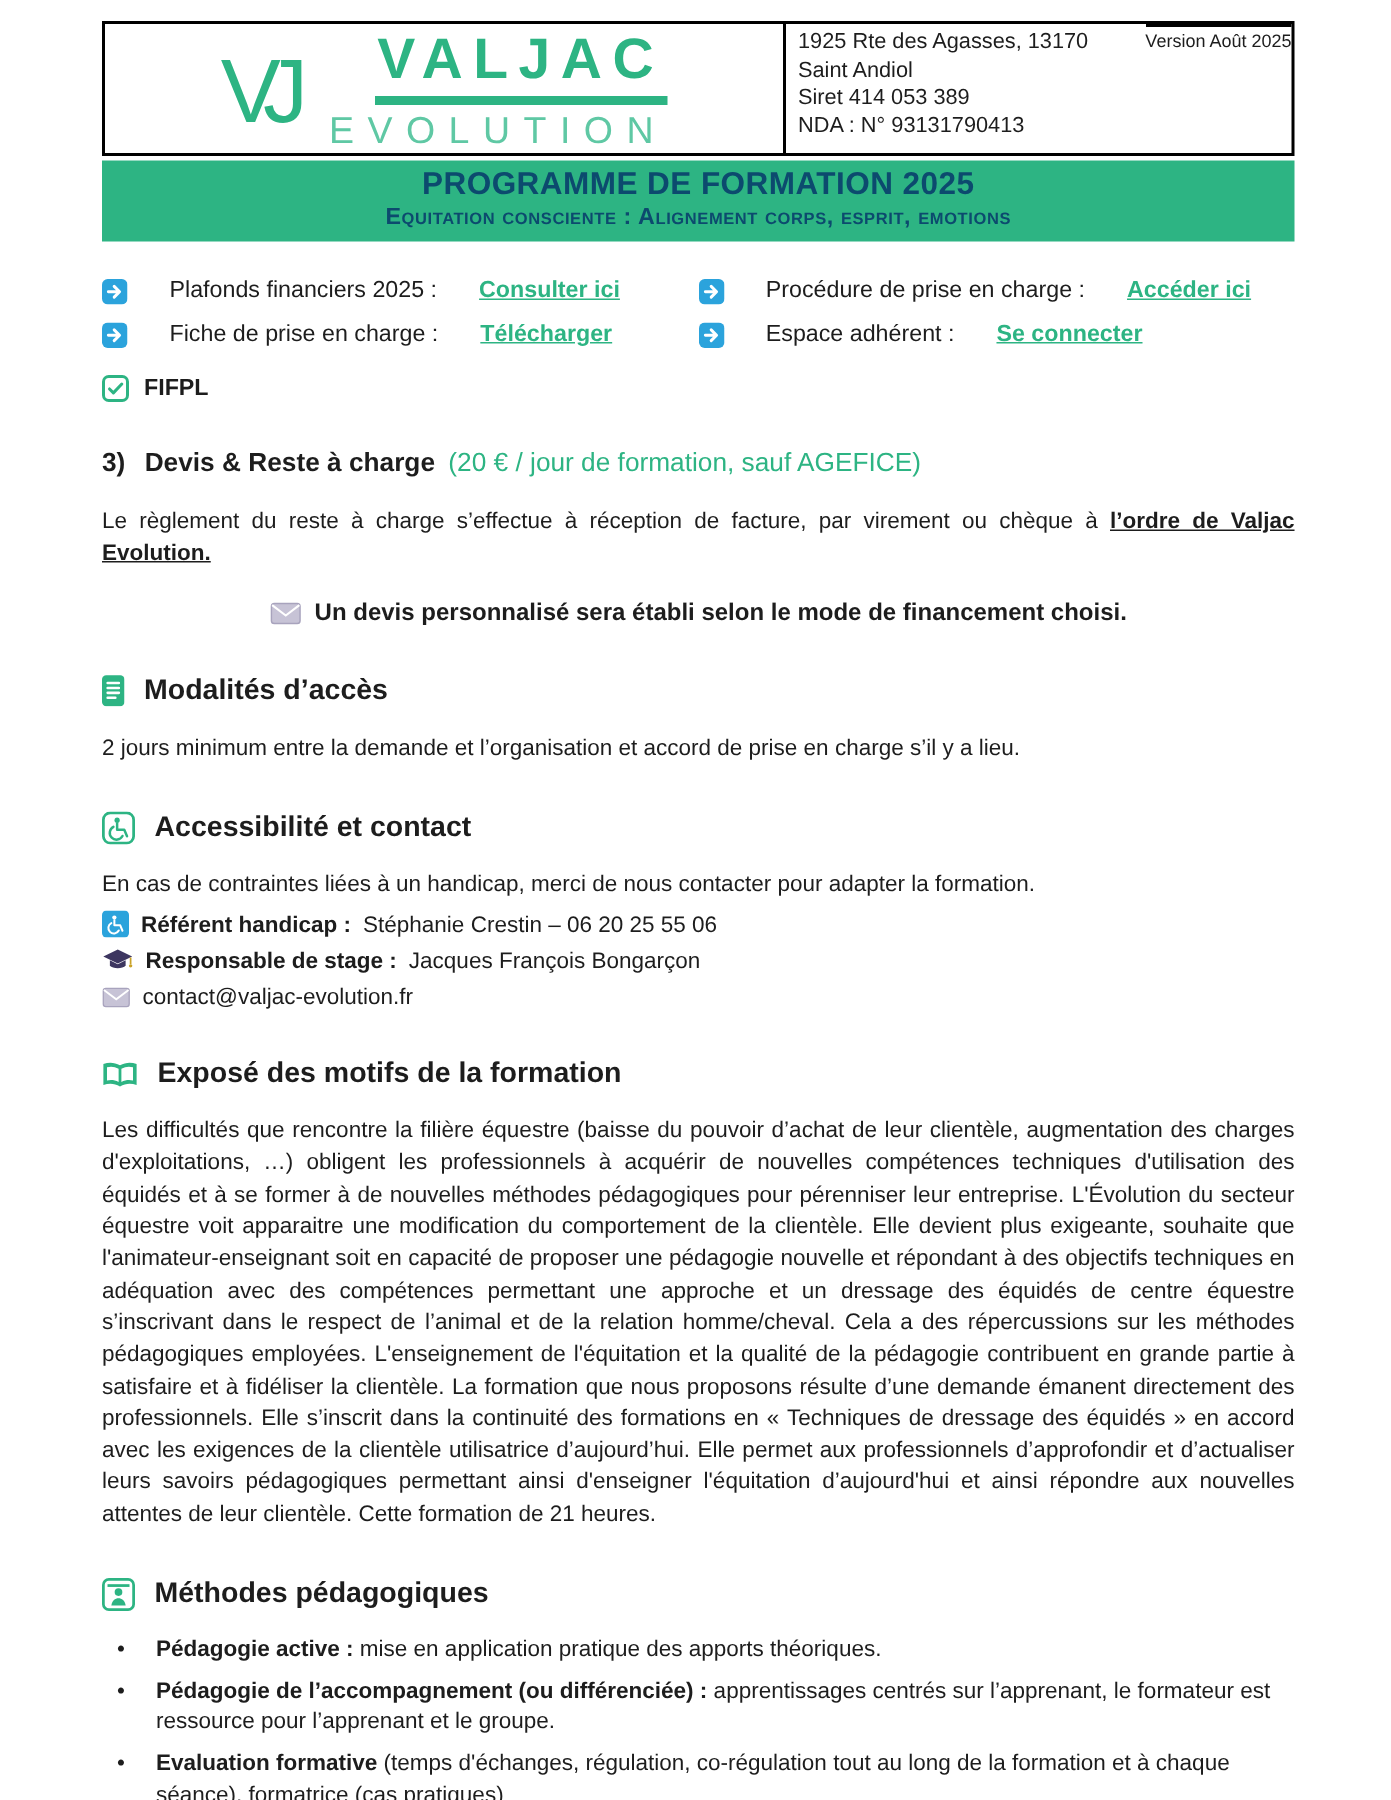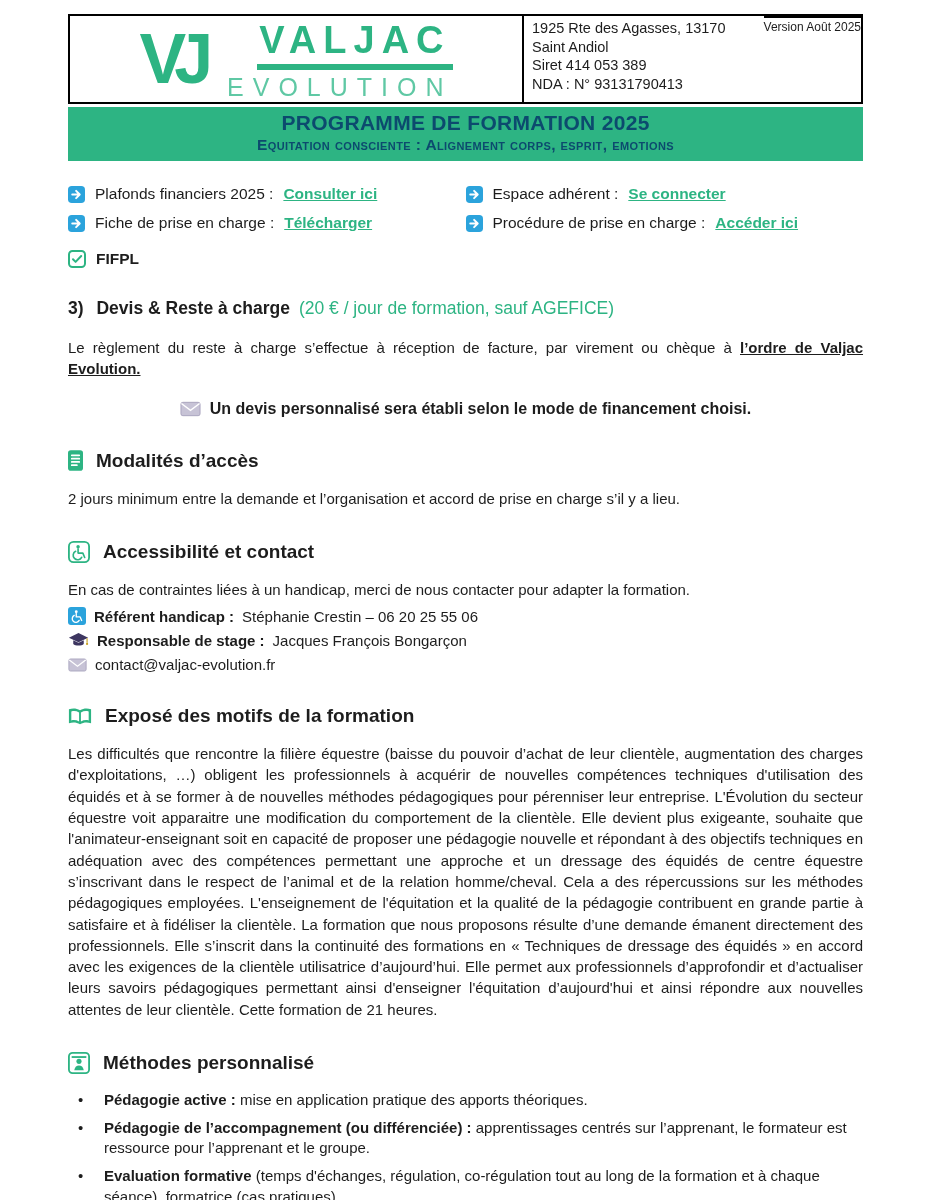--- a/index.html
+++ b/index.html
@@ -14,38 +14,38 @@
   html,body{margin:0;padding:0;}
   body{
     width:927px;height:1200px;background:#fff;color:var(--ink);
     font-family:"Liberation Sans", sans-serif;overflow:hidden;
   }
   .page{padding:14px 64px 0 68px;}
 
   
   .header-box{display:flex;border:2px solid #000;height:90px;}
   .logo-cell{flex:0 0 452px;display:flex;align-items:center;justify-content:center;gap:16px;padding-top:2px;}
-  .monogram{font-size:70px;font-weight:bold;color:var(--green);letter-spacing:-12px;line-height:.85;padding-right:10px;}
+  .monogram{font-size:60px;font-weight:normal;color:var(--green);letter-spacing:-12px;line-height:.85;padding-right:10px;}
   .wordmark{display:flex;flex-direction:column;align-items:flex-end;}
   .wordmark-name{font-size:38px;font-weight:bold;color:var(--green);letter-spacing:7px;line-height:1;padding:0 2px 5px 2px;border-bottom:6px solid var(--green);}
   .wordmark-sub{font-size:25px;color:var(--green-light);letter-spacing:9px;line-height:1;margin-top:5px;}
   .info-cell{flex:1;border-left:2px solid #000;display:flex;flex-direction:row;}
   .info-main{flex:1;padding:3px 8px;font-size:14.5px;line-height:18.5px;}
   .info-line{display:flex;align-items:center;gap:3px;}
   .info-version{border-top:2px solid #000;text-align:center;font-size:12px;padding:2px 0 3px;}
 
   
   .banner{background:var(--green);color:#0c4a6e;text-align:center;margin-top:3px;padding:4px 0 7px;}
   .banner-title{font-size:21px;font-weight:bold;letter-spacing:.3px;}
   .banner-subtitle{font-size:15.5px;font-weight:bold;font-variant:small-caps;letter-spacing:.4px;margin-top:1px;}
 
   
   .links-grid{display:flex;margin-top:24px;}
   .links-col{flex:1;display:flex;flex-direction:column;gap:11px;}
-  .link-row{display:flex;align-items:center;gap:10px;font-size:15.5px;}
+  .link-row{display:flex;align-items:center;gap:28px;font-size:15.5px;}
   .link{color:var(--green);font-weight:bold;text-decoration:underline;cursor:pointer;}
   .fifpl-row{display:flex;align-items:center;gap:10px;margin-top:18px;font-size:15.5px;font-weight:bold;}
 
   
   .h-num{margin-top:30px;font-size:17.5px;}
   .h-num .bold{font-weight:bold;}
   .h-num .note{color:var(--green);font-weight:normal;}
   .para{margin-top:18px;font-size:15px;line-height:1.42;text-align:justify;}
   .bold-underline{font-weight:bold;text-decoration:underline;}
   .devis-note{margin-top:20px;display:flex;justify-content:center;align-items:center;gap:9px;font-size:16px;font-weight:bold;}
@@ -116,32 +116,32 @@
       </div>
     </div>
     <div class="links-col">
       <div class="link-row">
         <span class="icon">
           <svg width="17" height="17" viewBox="0 0 18 18">
               <rect width="18" height="18" rx="4" fill="#2ba3dc"></rect>
               <path d="M4.5 9h7.5M8.6 5.2L12.4 9l-3.8 3.8" stroke="#fff" stroke-width="2.1" fill="none" stroke-linecap="round" stroke-linejoin="round"></path>
             </svg>
         </span>
+        <span>Procédure de prise en charge :</span>
+        <span class="link">Accéder ici</span>
+      </div>
+      <div class="link-row">
+        <span class="icon">
+          <svg width="17" height="17" viewBox="0 0 18 18">
+              <rect width="18" height="18" rx="4" fill="#2ba3dc"></rect>
+              <path d="M4.5 9h7.5M8.6 5.2L12.4 9l-3.8 3.8" stroke="#fff" stroke-width="2.1" fill="none" stroke-linecap="round" stroke-linejoin="round"></path>
+            </svg>
+        </span>
         <span>Espace adhérent :</span>
         <span class="link">Se connecter</span>
-      </div>
-      <div class="link-row">
-        <span class="icon">
-          <svg width="17" height="17" viewBox="0 0 18 18">
-              <rect width="18" height="18" rx="4" fill="#2ba3dc"></rect>
-              <path d="M4.5 9h7.5M8.6 5.2L12.4 9l-3.8 3.8" stroke="#fff" stroke-width="2.1" fill="none" stroke-linecap="round" stroke-linejoin="round"></path>
-            </svg>
-        </span>
-        <span>Procédure de prise en charge :</span>
-        <span class="link">Accéder ici</span>
       </div>
     </div>
   </div>
 
   <div class="fifpl-row">
     <span class="icon">
       <svg width="18" height="18" viewBox="0 0 18 18">
           <rect x="1" y="1" width="16" height="16" rx="3.5" fill="#fff" stroke="#2db483" stroke-width="2"></rect>
           <path d="M5 9.3l2.6 2.6L13.2 6" stroke="#2db483" stroke-width="2" fill="none" stroke-linecap="round" stroke-linejoin="round"></path>
         </svg>
@@ -242,21 +242,21 @@
 
   <div class="sec-heading">
     <span class="icon">
       <svg width="22" height="22" viewBox="0 0 24 24">
           <rect x="1" y="1" width="22" height="22" rx="4" fill="none" stroke="#2db483" stroke-width="2"></rect>
           <path d="M4 5.5h16" stroke="#2db483" stroke-width="2"></path>
           <circle cx="12" cy="10.2" r="2.8" fill="#2db483"></circle>
           <path d="M6.8 20c.5-3.8 2.8-5.3 5.2-5.3s4.7 1.5 5.2 5.3z" fill="#2db483"></path>
         </svg>
     </span>
-    <span>Méthodes personnalisé</span>
+    <span>Méthodes pédagogiques</span>
   </div>
 
   <div class="bullets">
     <div class="bullet">
       <span class="lead">Pédagogie active :</span><span> mise en application pratique des apports théoriques.</span>
     </div>
     <div class="bullet">
       <span class="lead">Pédagogie de l’accompagnement (ou différenciée) :</span><span> apprentissages centrés sur l’apprenant, le formateur est ressource pour l’apprenant et le groupe.</span>
     </div>
     <div class="bullet">

